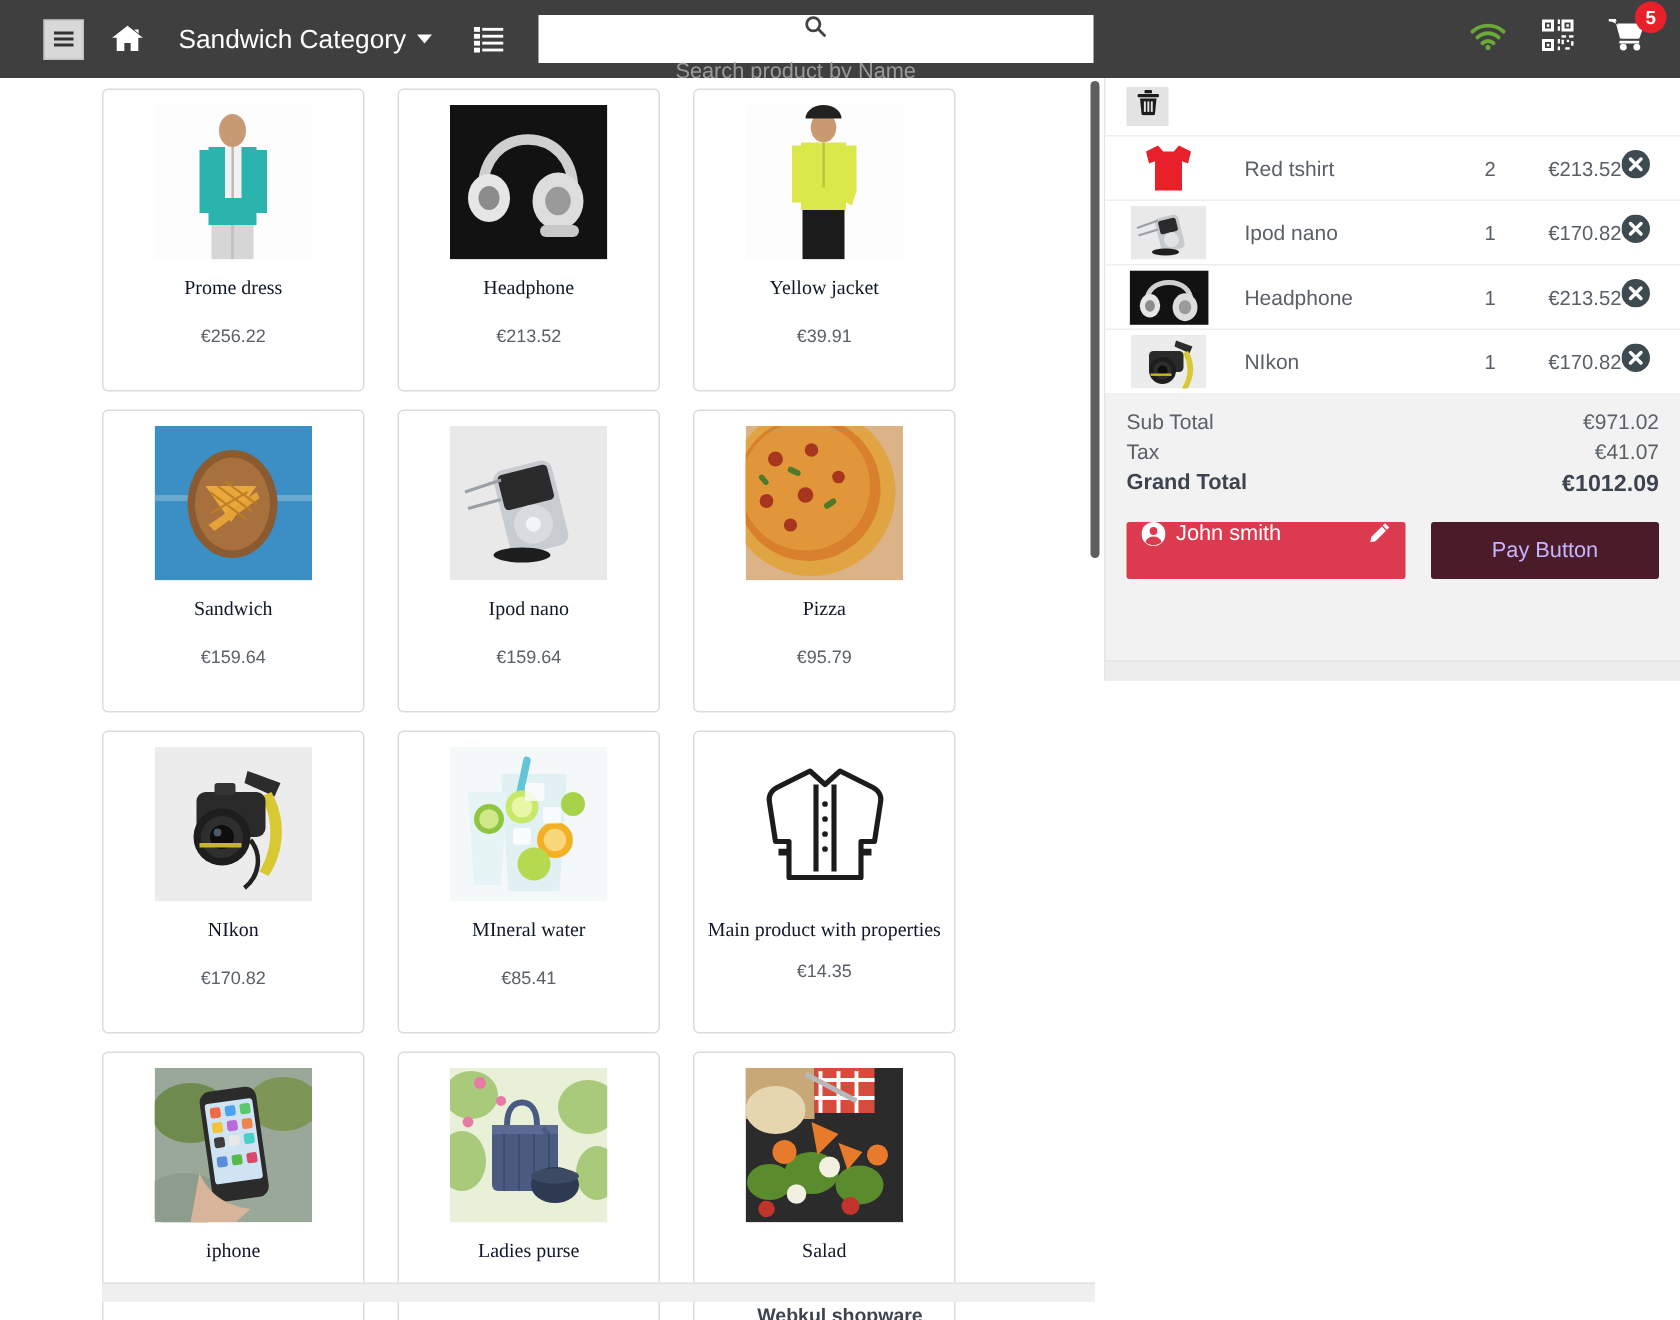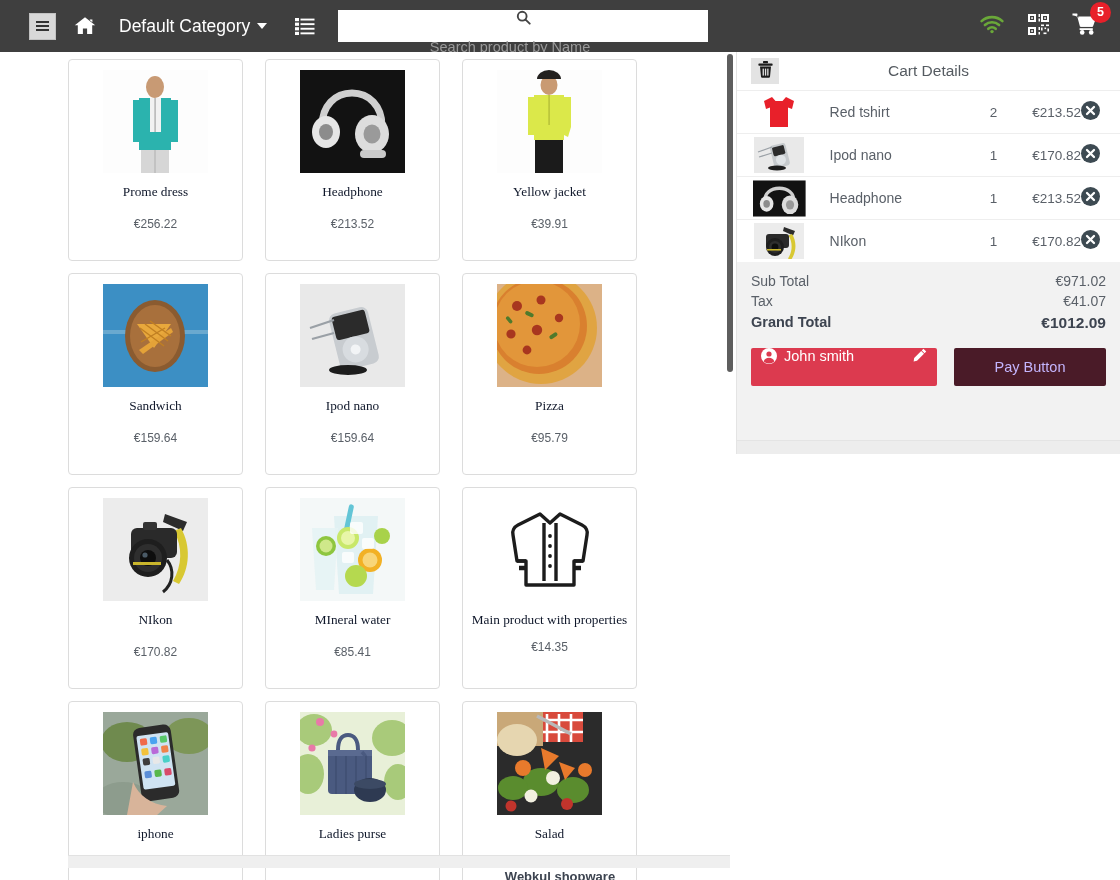--- a/index.html
+++ b/index.html
@@ -170,21 +170,21 @@
     </div>
 
     <span class="home-icon">
       <svg width="24" height="24" viewBox="0 0 24 24" fill="#ffffff">
         <path d="M12 3.2 1.8 11.2h3V20h5.1v-5.4h4.2V20h5.1v-8.8h3L12 3.2z"></path>
         <path d="M16.8 5.6h2.6v2.7l-2.6-2.1z"></path>
       </svg>
     </span>
 
     <span class="cat-label">
-      <span>Default Category</span>
+      <span>Sandwich Category</span>
       <i class="caret-down"></i>
     </span>
 
     <span class="list-icon">
       <svg width="22" height="20" viewBox="0 0 22 20" fill="#ffffff">
         <rect x="1" y="2" width="4" height="3.2"></rect>
           <rect x="6.5" y="2.6" width="14" height="1.9"></rect>
         <rect x="1" y="6.6" width="4" height="3.2"></rect>
           <rect x="6.5" y="7.2" width="14" height="1.9"></rect>
         <rect x="1" y="11.2" width="4" height="3.2"></rect>
@@ -559,21 +559,20 @@
             <rect x="0.4" y="2.6" width="14.2" height="2.2" rx="0.7"></rect>
             <path d="M2 5.6h11l-1 10.2a1.2 1.2 0 01-1.2 1H4.2a1.2 1.2 0 01-1.2-1z"></path>
             <g fill="#e3e3e3">
                 <rect x="4.6" y="7.6" width="1.3" height="7"></rect>
                 <rect x="6.9" y="7.6" width="1.3" height="7"></rect>
                 <rect x="9.2" y="7.6" width="1.3" height="7"></rect>
               </g>
           </svg>
         </span>
       </div>
-      <div class="cart-title">Cart Details</div>
     </div>
 
     <div class="cart-rows">
 
       <div class="crow">
         <div class="cimg">
           <svg width="40" height="36" viewBox="0 0 40 36">
             <path d="M13 3L5 7l2 8 4-1.5V33h18V13.5L33 15l2-8-8-4-3.5 4h-7z" fill="#e8202a"></path>
           </svg>
         </div>

